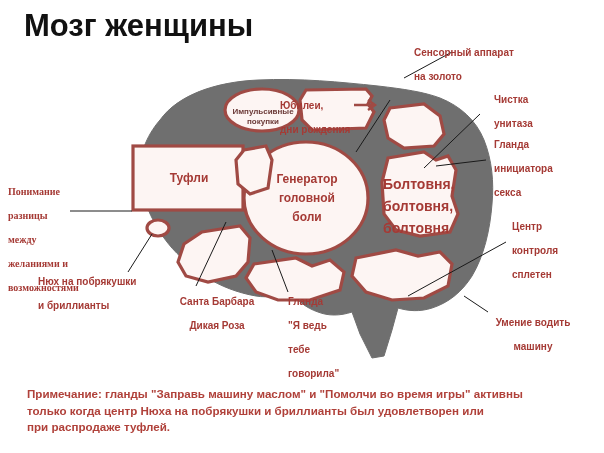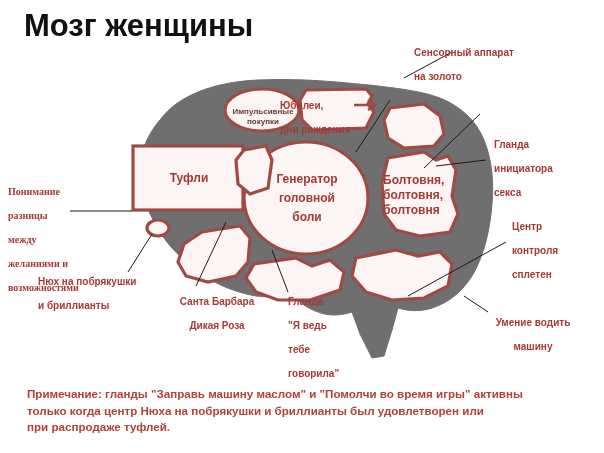--- a/index.html
+++ b/index.html
@@ -31,22 +31,22 @@
     position: absolute;
     left: 0;
     top: 0;
     width: 604px;
     height: 453px;
   }
   .lbl {
     position: absolute;
     color: #a53a35;
     font-weight: bold;
-    font-size: 12px;
-    line-height: 15px;
+    font-size: 14px;
+    line-height: 22px;
     white-space: pre-line;
   }
   .lbl.big {
     font-size: 12px;
     line-height: 19px;
   }
   .lbl.mid {
     font-size: 10px;
     line-height: 24px;
   }
@@ -150,20 +150,22 @@
   <div class="lbl mid" style="left:280px; top:94px; width:100px;">Юбилеи,
 дни рождения</div>
 
   <div class="lbl" style="left:383px; top:173px; width:70px;">Болтовня,
 болтовня,
 болтовня</div>
 
   <div class="lbl mid" style="left:414px; top:41px; width:180px;">Сенсорный аппарат
 на золото</div>
 
+  <div class="lbl mid" style="left:494px; top:88px; width:100px;">Чистка
+унитаза</div>
 
   <div class="lbl mid" style="left:494px; top:133px; width:106px;">Гланда
 инициатора
 секса</div>
 
   <div class="lbl mid ctr" style="left:470px; top:311px; width:126px;">Умение водить
 машину</div>
 
   <div class="lbl mid" style="left:512px; top:215px; width:90px;">Центр
 контроля

